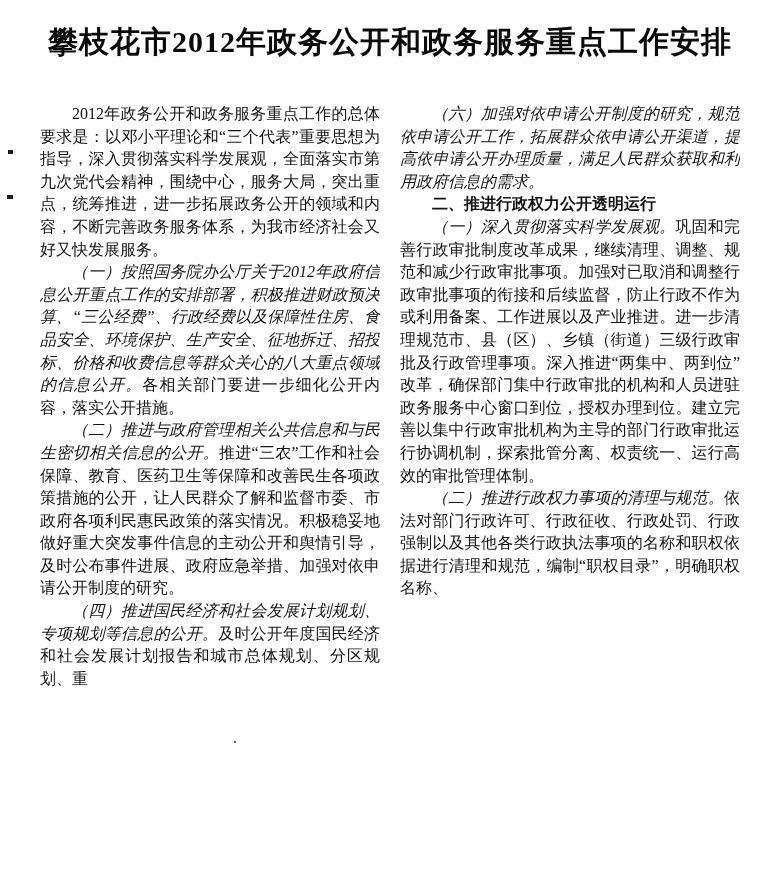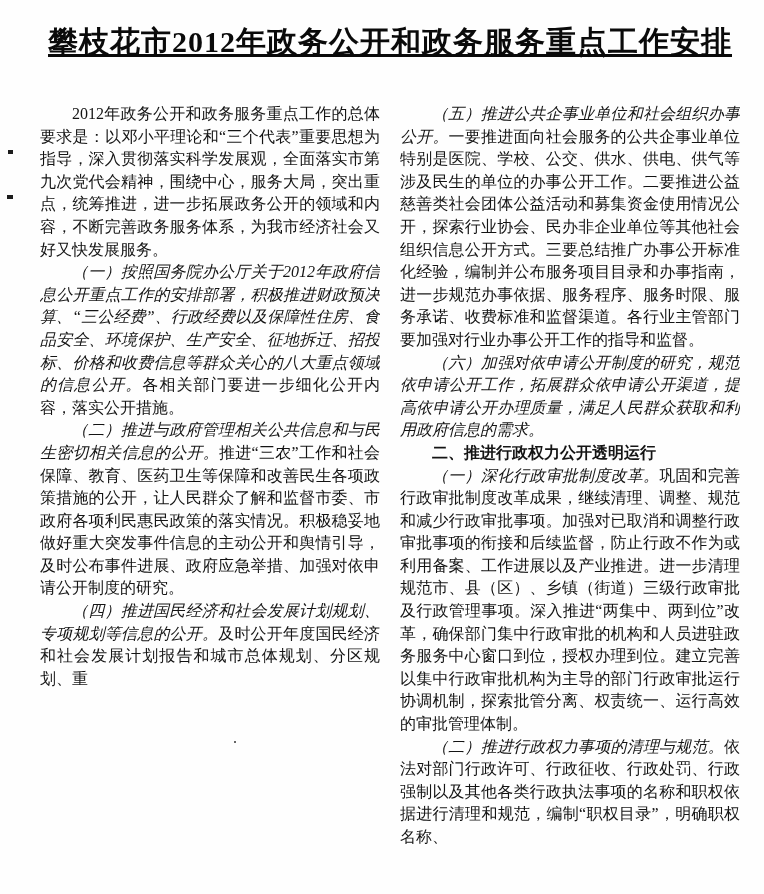--- a/index.html
+++ b/index.html
@@ -18,21 +18,20 @@
     position: absolute;
     top: 22px; left: 16px; right: 0;
     margin: 0;
     text-align: center;
     font-size: 30px;
     font-weight: 700;
     letter-spacing: 1px;
     color: #0a0a0a;
     font-family: "Liberation Serif", serif;
     white-space: nowrap;
-    text-decoration: underline;
   }
   .columns {
     position: absolute;
     top: 103px; left: 40px;
     width: 700px; height: 791px;
     display: flex;
     gap: 20px;
     overflow: hidden;
   }
   .column {
@@ -69,24 +68,23 @@
   <h1 class="doc-title">攀枝花市2012年政务公开和政务服务重点工作安排</h1>
 
   <div class="columns">
     <div class="column">
         <p class="para intro"><span class="seg-song">2012年政务公开和政务服务重点工作的总体要求是：以邓小平理论和“三个代表”重要思想为指导，深入贯彻落实科学发展观，全面落实市第九次党代会精神，围绕中心，服务大局，突出重点，统筹推进，进一步拓展政务公开的领域和内容，不断完善政务服务体系，为我市经济社会又好又快发展服务。</span></p>
         <p class="para item"><span class="seg-kai">（一）按照国务院办公厅关于2012年政府信息公开重点工作的安排部署，积极推进财政预决算、“三公经费”、行政经费以及保障性住房、食品安全、环境保护、生产安全、征地拆迁、招投标、价格和收费信息等群众关心的八大重点领域的信息公开。</span><span class="seg-song">各相关部门要进一步细化公开内容，落实公开措施。</span></p>
         <p class="para item"><span class="seg-kai">（二）推进与政府管理相关公共信息和与民生密切相关信息的公开。</span><span class="seg-song">推进“三农”工作和社会保障、教育、医药卫生等保障和改善民生各项政策措施的公开，让人民群众了解和监督市委、市政府各项利民惠民政策的落实情况。积极稳妥地做好重大突发事件信息的主动公开和舆情引导，及时公布事件进展、政府应急举措、加强对依申请公开制度的研究。</span></p>
         <p class="para item"><span class="seg-kai">（四）推进国民经济和社会发展计划规划、专项规划等信息的公开。</span><span class="seg-song">及时公开年度国民经济和社会发展计划报告和城市总体规划、分区规划、重</span></p>
       </div>
     <div class="column">
-        <p class="para item"><span class="seg-kai">（五）推进公共企事业单位和社会组织办事公开。</span><span class="seg-song">一要推进面向社会服务的公共企事业单位特别是医院、学校、公交、供水、供电、供气等涉及民生的单位的办事公开工作。二要推进公益慈善类社会团体公益活动和募集资金使用情况公开，探索行业协会、民办非企业单位等其他社会组织信息公开方式。三要总结推广办事公开标准化经验，编制并公布服务项目目录和办事指南，进一步规范办事依据、服务程序、服务时限、服务承诺、收费标准和监督渠道。各行业主管部门要加强对行业办事公开工作的指导和监督。</span></p>
         <p class="para item"><span class="seg-kai">（六）加强对依申请公开制度的研究，规范依申请公开工作，拓展群众依申请公开渠道，提高依申请公开办理质量，满足人民群众获取和利用政府信息的需求。</span></p>
         <p class="para heading"><span class="seg-head">二、推进行政权力公开透明运行</span></p>
-        <p class="para item"><span class="seg-kai">（一）深化行政审批制度改革。</span><span class="seg-song">巩固和完善行政审批制度改革成果，继续清理、调整、规范和减少行政审批事项。加强对已取消和调整行政审批事项的衔接和后续监督，防止行政不作为或利用备案、工作进展以及产业推进。进一步清理规范市、县（区）、乡镇（街道）三级行政审批及行政管理事项。深入推进“两集中、两到位”改革，确保部门集中行政审批的机构和人员进驻政务服务中心窗口到位，授权办理到位。建立完善以集中行政审批机构为主导的部门行政审批运行协调机制，探索批管分离、权责统一、运行高效的审批管理体制。</span></p>
+        <p class="para item"><span class="seg-kai">（一）深入贯彻落实科学发展观。</span><span class="seg-song">巩固和完善行政审批制度改革成果，继续清理、调整、规范和减少行政审批事项。加强对已取消和调整行政审批事项的衔接和后续监督，防止行政不作为或利用备案、工作进展以及产业推进。进一步清理规范市、县（区）、乡镇（街道）三级行政审批及行政管理事项。深入推进“两集中、两到位”改革，确保部门集中行政审批的机构和人员进驻政务服务中心窗口到位，授权办理到位。建立完善以集中行政审批机构为主导的部门行政审批运行协调机制，探索批管分离、权责统一、运行高效的审批管理体制。</span></p>
         <p class="para item"><span class="seg-kai">（二）推进行政权力事项的清理与规范。</span><span class="seg-song">依法对部门行政许可、行政征收、行政处罚、行政强制以及其他各类行政执法事项的名称和职权依据进行清理和规范，编制“职权目录”，明确职权名称、</span></p>
       </div>
   </div>
 
   <div class="speck" style="left:8px; top:150px; width:5px; height:4px;"></div>
   <div class="speck" style="left:7px; top:195px; width:6px; height:4px;"></div>
   <div class="speck faint" style="left:230px; top:616px; width:2px; height:2px;"></div>
   <div class="speck faint" style="left:234px; top:741px; width:2px; height:2px;"></div>
 
 </div>

